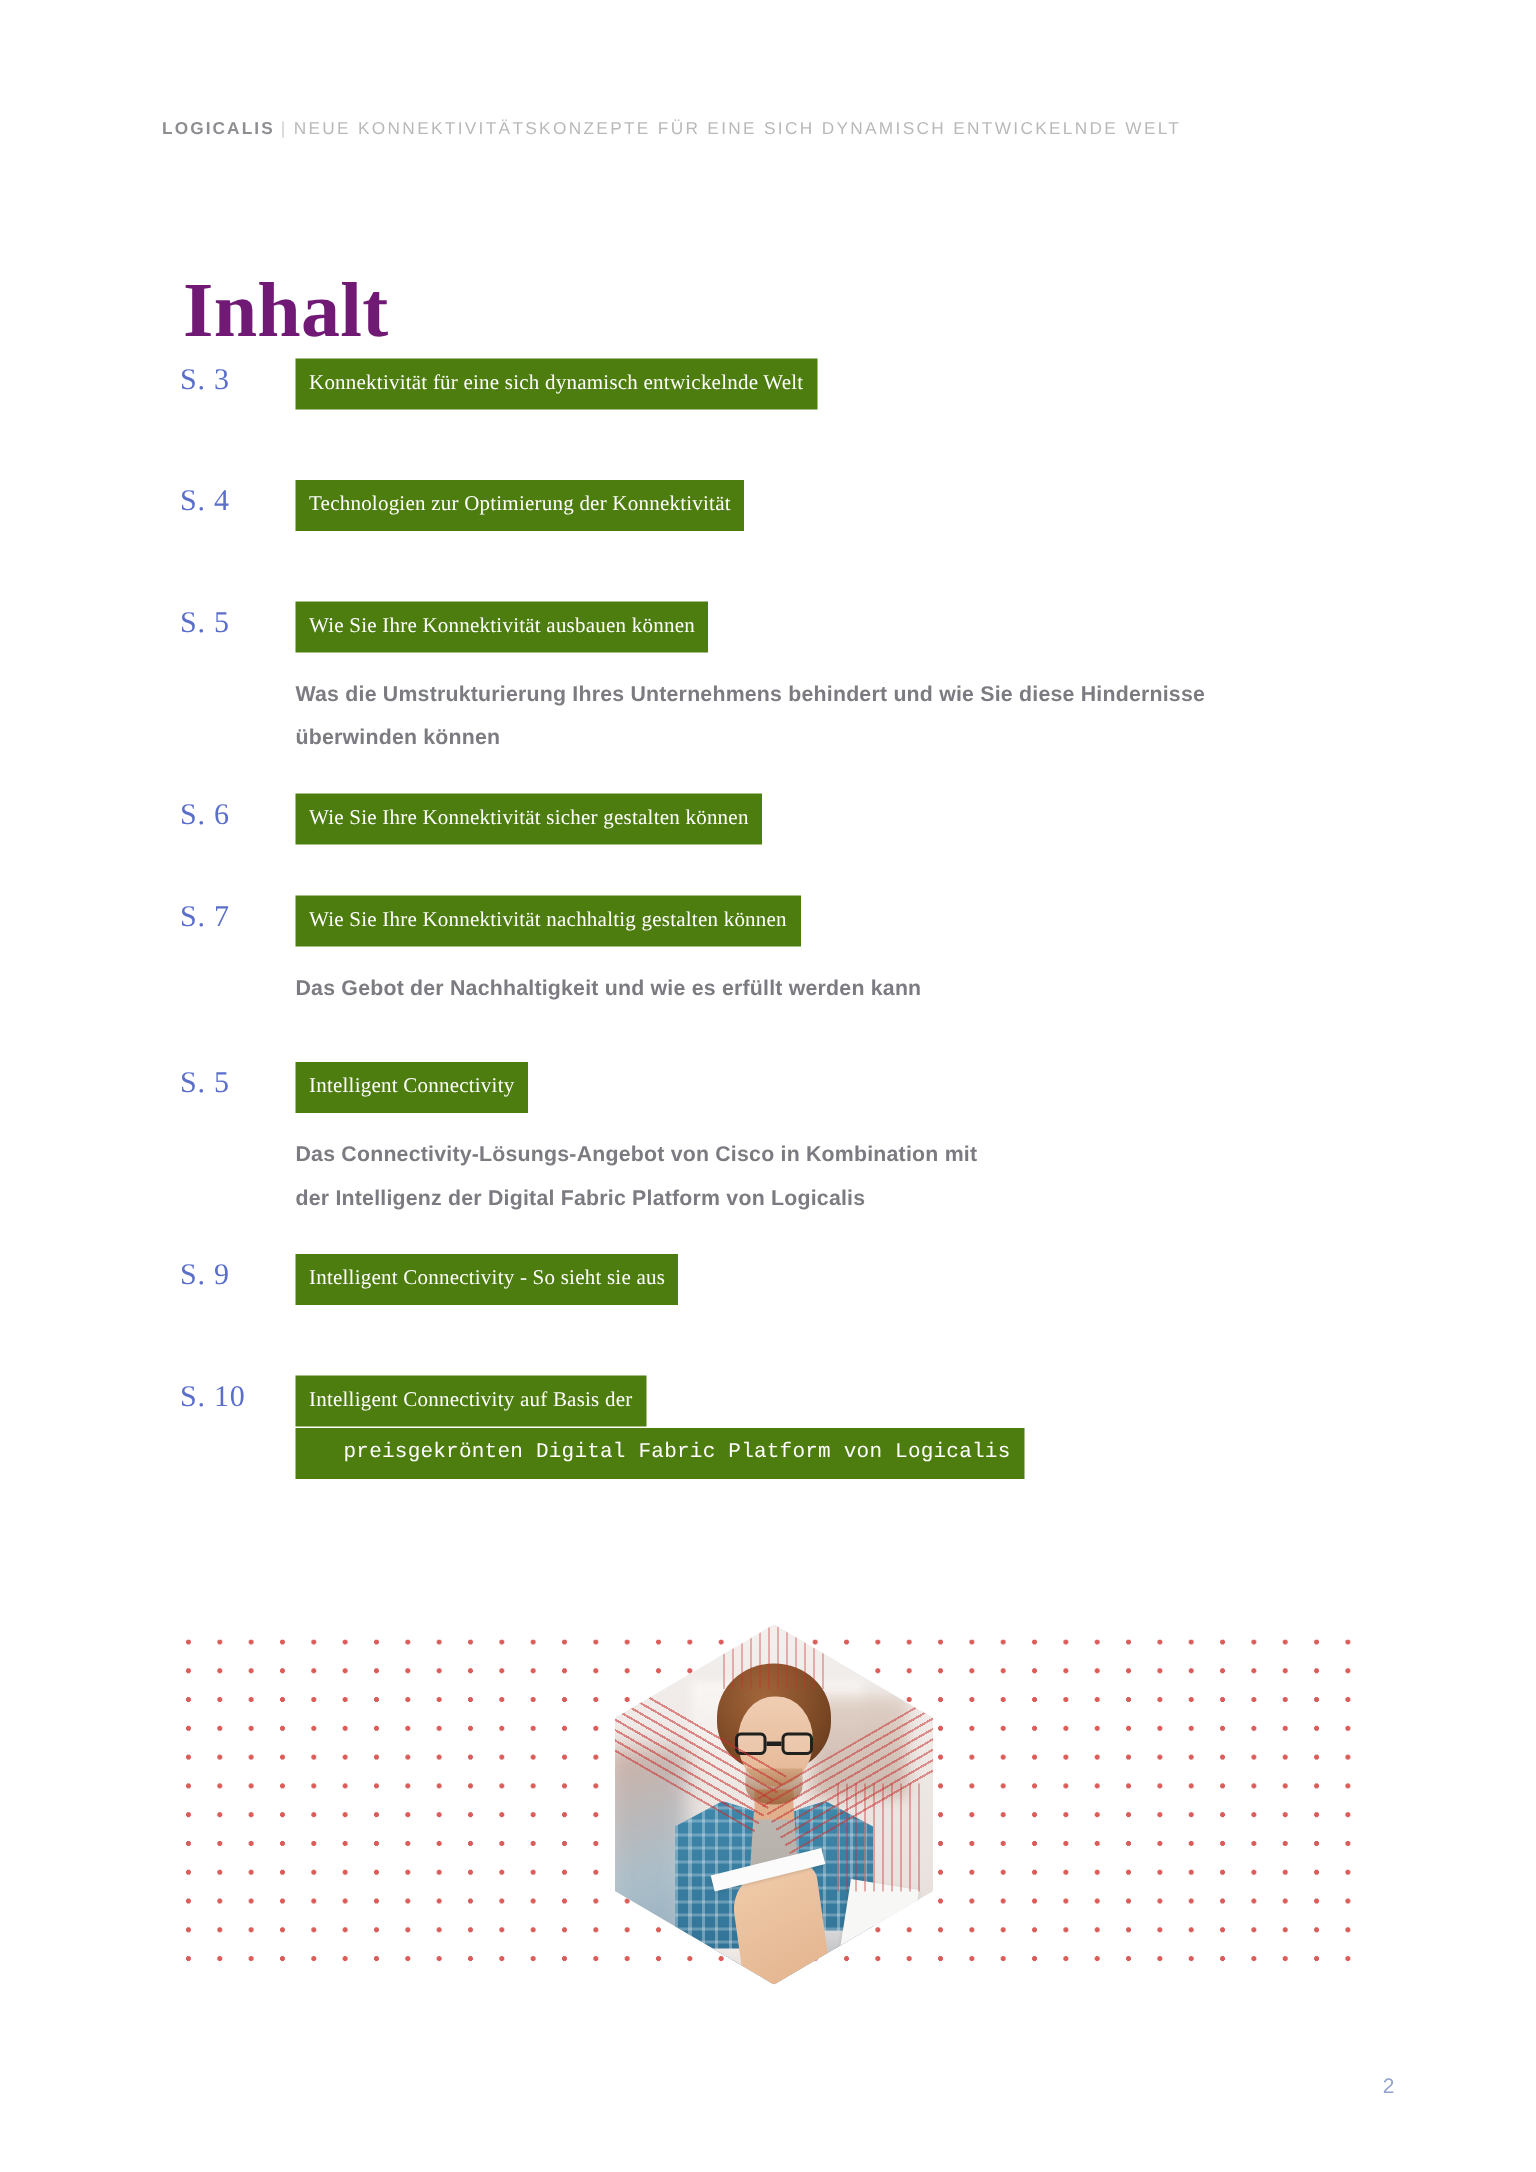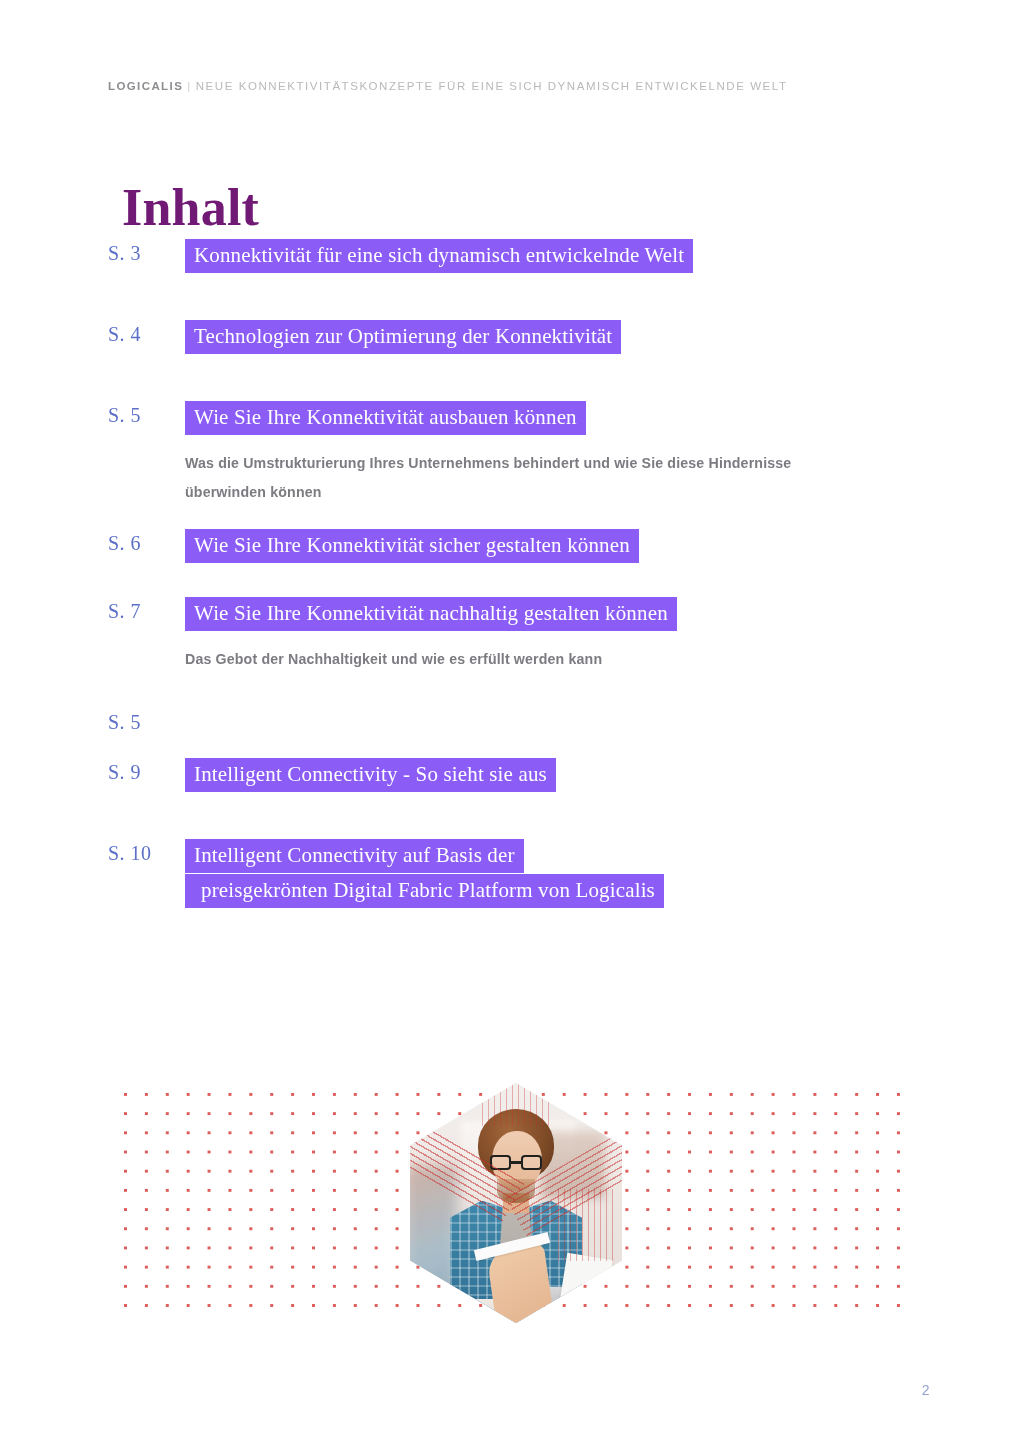--- a/index.html
+++ b/index.html
@@ -69,44 +69,46 @@
     width: 77px;
     flex: 0 0 77px;
     padding-left: 108px;
     box-sizing: content-box;
     font-family: "Liberation Serif", serif;
     font-size: 20px;
     line-height: 28px;
     color: #5b6fc9;
     letter-spacing: 0.5px;
     white-space: nowrap;
+    margin-left: 12px;
   }
   .entry-body {
     flex: 1 1 auto;
     min-width: 0;
   }
   .hl-lines {
     display: block;
   }
   .hl {
     display: table;
-    background: #8b5cf6;
+    background: #4d7c0f;
     color: #ffffff;
     font-family: "Liberation Serif", serif;
-    font-size: 21px;
+    font-size: 14px;
     line-height: 23px;
     padding: 5px 9px 6px 9px;
     letter-spacing: 0.15px;
     white-space: nowrap;
   }
   .hl + .hl {
     margin-top: 1px;
   }
   .hl.indent {
-    padding-left: 16px;
+    padding-left: 32px;
+    font-family: Liberation Mono, monospace;
   }
   .desc {
     margin-top: 14px;
     color: #7b7b81;
     font-size: 14.2px;
     line-height: 29px;
     letter-spacing: 0.15px;
     max-width: 760px;
   }
   .desc .line {
@@ -356,20 +358,29 @@
           <span class="line">Das Gebot der Nachhaltigkeit und wie es erfüllt werden kann</span>
         </div>
       </div>
     </div>
   </div>
   <div class="gap-md"></div>
 
   <div class="toc-entry">
     <div class="entry-row">
       <div class="page-num">S. 5</div>
+      <div class="entry-body">
+        <div class="hl-lines">
+          <span class="hl">Intelligent Connectivity</span>
+        </div>
+        <div class="desc">
+          <span class="line">Das Connectivity-Lösungs-Angebot von Cisco in Kombination mit</span>
+          <span class="line">der Intelligenz der Digital Fabric Platform von Logicalis</span>
+        </div>
+      </div>
     </div>
   </div>
   <div class="gap-sm"></div>
 
   <div class="toc-entry">
     <div class="entry-row">
       <div class="page-num">S. 9</div>
       <div class="entry-body">
         <div class="hl-lines">
           <span class="hl">Intelligent Connectivity - So sieht sie aus</span>

